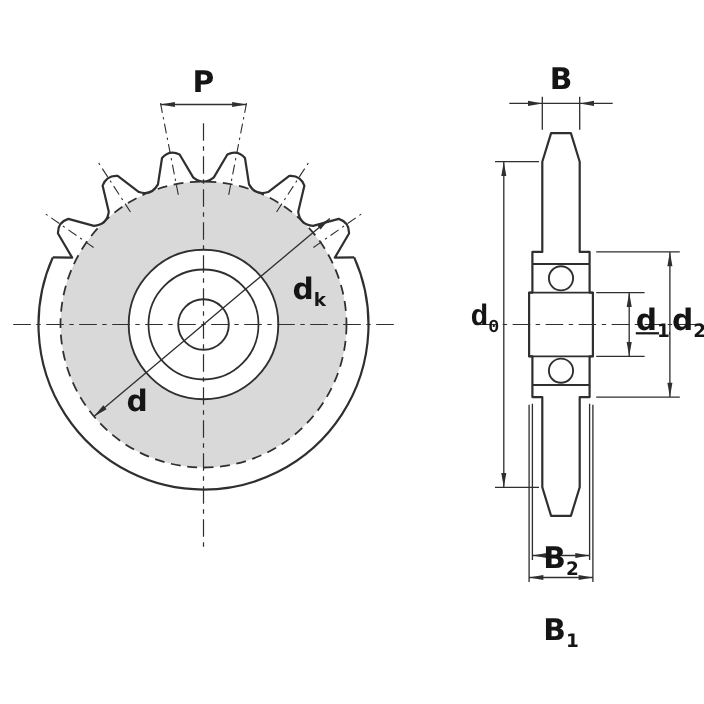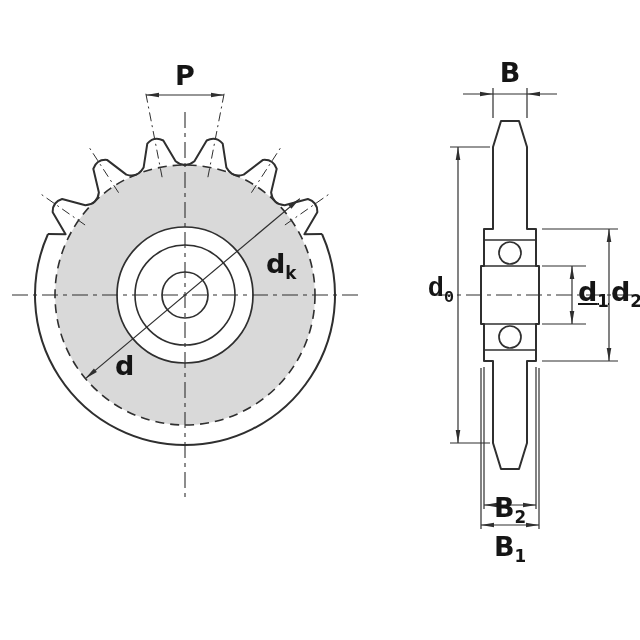--- a/index.html
+++ b/index.html
@@ -142,15 +142,15 @@
   <div class="dim-label centered" style="left:510px; top:59px;"><span>B</span></div>
 
   <div class="dim-label right-align" style="left:412px; top:276px; width:42px;font-family:Liberation Mono, monospace;"><span>d</span><sub>0</sub></div>
 
   <div class="dim-label" style="left:578px; top:278px;text-decoration:underline;"><span>d</span><sub>1</sub></div>
 
   <div class="dim-label" style="left:611px; top:278px;"><span>d</span><sub>2</sub></div>
 
   <div class="dim-label centered" style="left:510px; top:494px;"><span>B</span><sub>2</sub></div>
 
-  <div class="dim-label centered" style="left:510px; top:533px;text-align:center;"><span>B</span><sub>1</sub></div>
+  <div class="dim-label centered" style="left:510px; top:560px;text-align:center;"><span>B</span><sub>1</sub></div>
 
 </div>
 
 </body></html>

